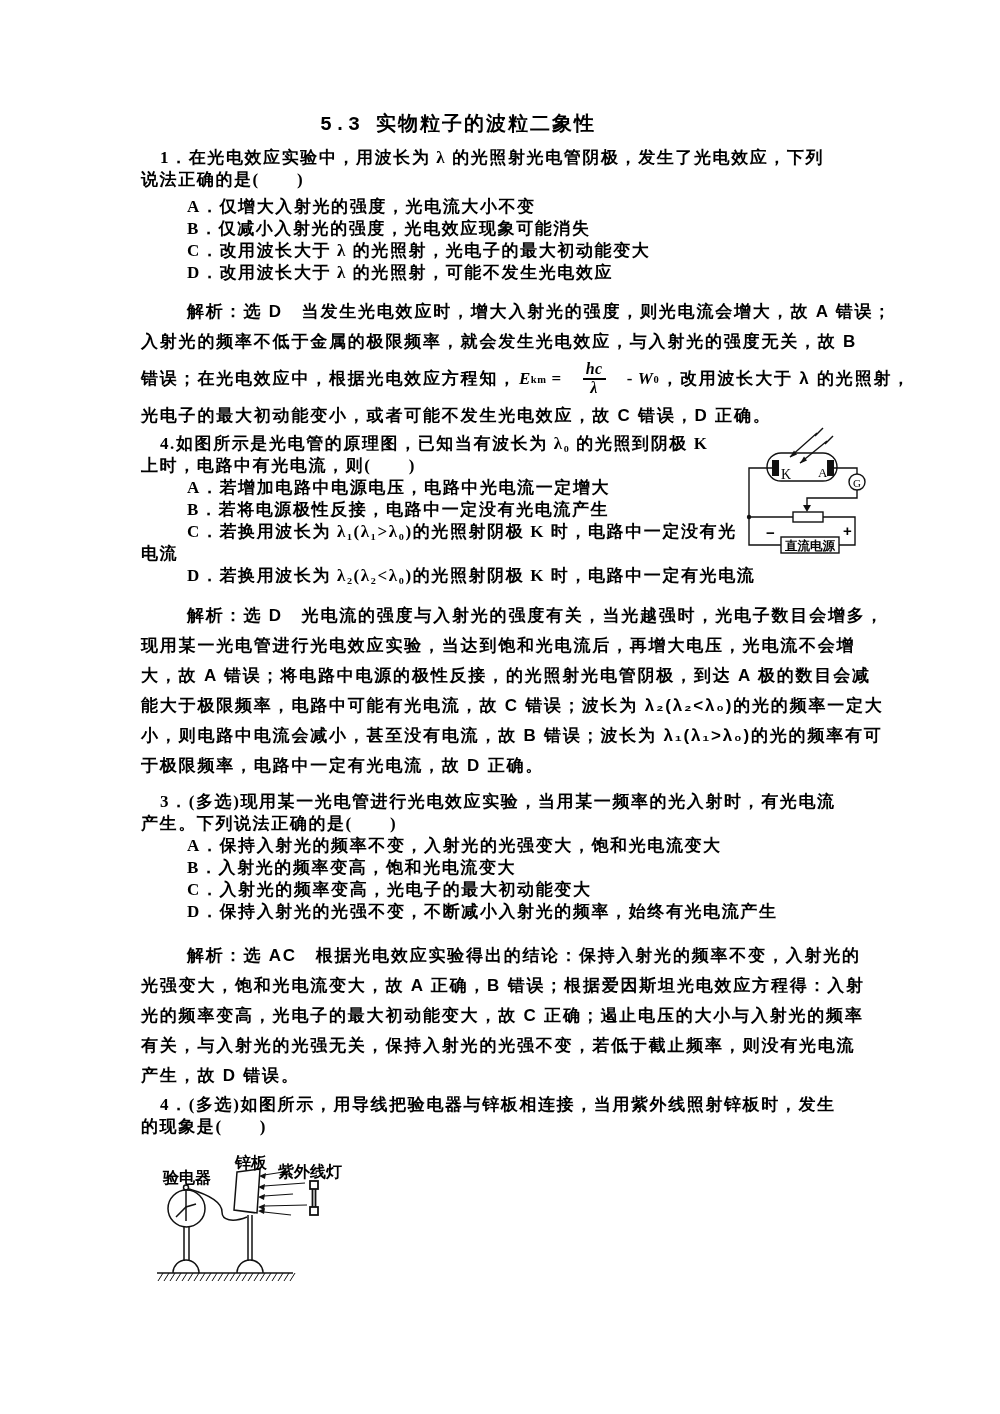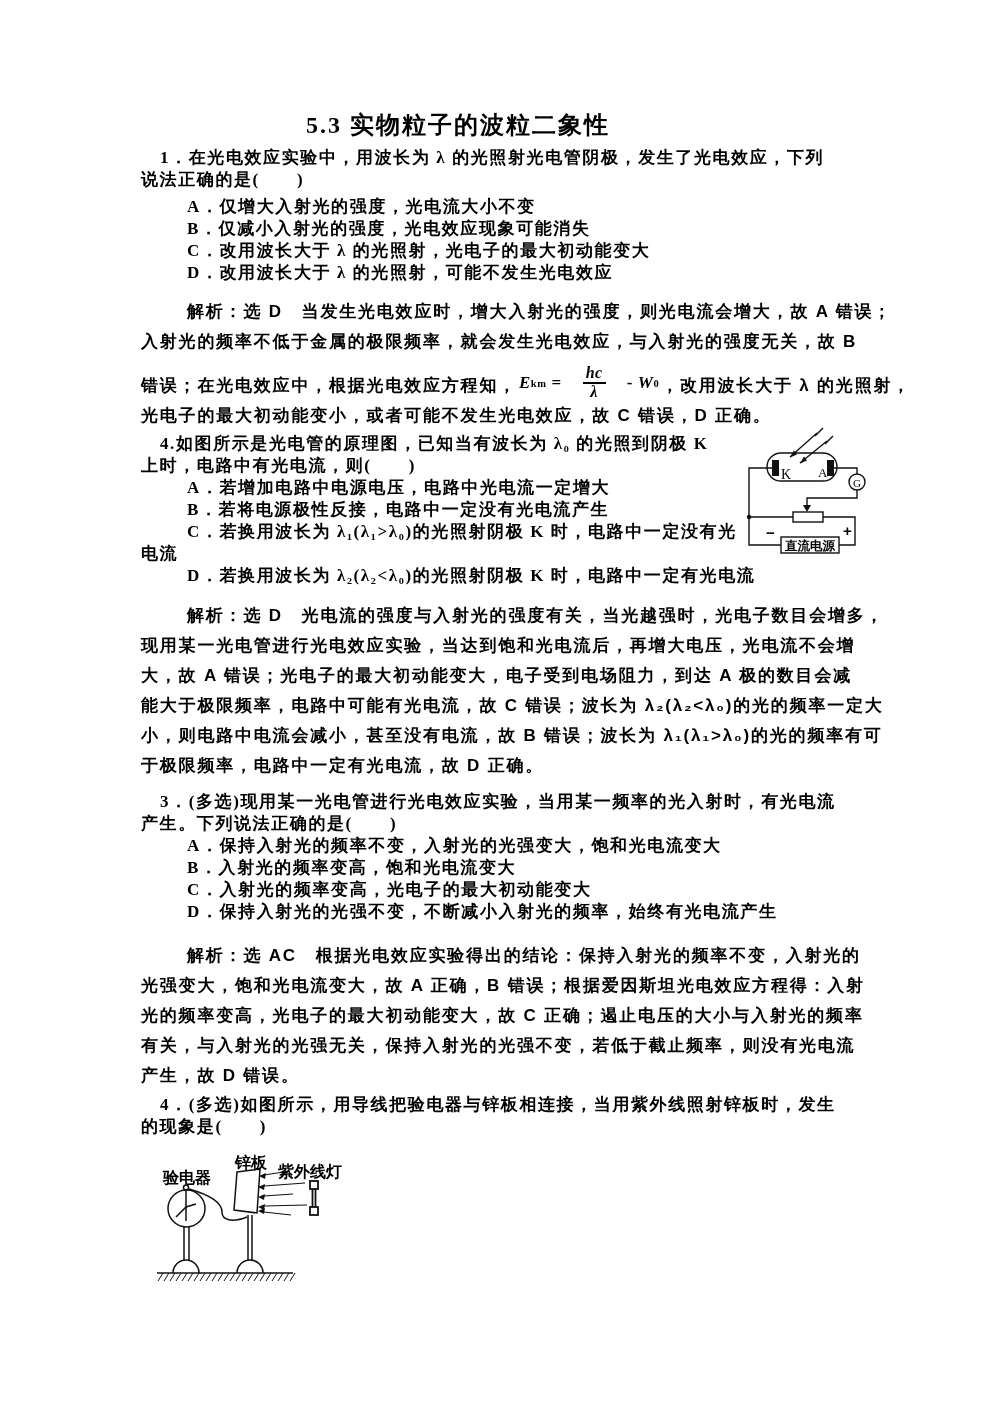--- a/index.html
+++ b/index.html
@@ -11,25 +11,25 @@
 
   
   .a{font-family:"Liberation Sans","DejaVu Sans",sans-serif;font-weight:bold;font-size:17px;letter-spacing:1.8px;}
   .a .line{height:30px;line-height:30px;white-space:nowrap;}
 
   .blk{position:absolute;left:141px;width:740px;}
   .ind-num{padding-left:19px;}
   .ind-opt{padding-left:46px;}
 
   .title{position:absolute;top:112px;left:141px;width:734px;box-sizing:border-box;padding-right:100px;
-         text-align:center;font-family:Liberation Serif, serif;font-weight:bold;
-         font-size:24px;line-height:26px;letter-spacing:2px;}
+         text-align:center;font-family:Liberation Mono, monospace;font-weight:bold;
+         font-size:20px;line-height:26px;letter-spacing:2px;}
 
   
-  .f-line{height:44px !important;display:flex;align-items:flex-end;white-space:nowrap;}
+  .f-line{height:44px !important;display:flex;align-items:center;white-space:nowrap;}
   .math{display:inline-flex;align-items:center;letter-spacing:0.5px;margin:0 2px;
         font-family:"Liberation Serif","DejaVu Sans",serif;}
   .mi{font-style:italic;font-weight:bold;font-size:17px;}
   .msub{font-size:10.5px;font-style:normal;align-self:flex-end;padding-bottom:2px;}
   .meq{margin:0 5px;font-weight:bold;}
   .frac{display:inline-flex;flex-direction:column;align-items:center;line-height:1.05;margin:0 16px;}
   .frac .fnum{border-bottom:2px solid #000;padding:0 3px;font-size:16px;}
   .frac .fden{font-size:16px;padding:0 3px;}
 
   svg{position:absolute;overflow:visible;}
@@ -117,21 +117,21 @@
     <text class="latin" x="83" y="57" font-size="13">A</text>
     <text class="latin" x="118" y="67" font-size="11">G</text>
     <text x="31" y="118" font-size="15">−</text>
     <text x="108" y="116" font-size="15">+</text>
     <text x="50" y="130" font-size="12.5">直流电源</text>
   </svg>
 
   <div class="blk a" style="top:601px;">
     <div class="line ind-opt">解析：选 D　光电流的强度与入射光的强度有关，当光越强时，光电子数目会增多，</div>
     <div class="line">现用某一光电管进行光电效应实验，当达到饱和光电流后，再增大电压，光电流不会增</div>
-    <div class="line">大，故 A 错误；光电子的最大初动能变大，电子受到电场阻力，到达 A 极的数目会减</div>
+    <div class="line">大，故 A 错误；将电路中电源的极性反接，的光照射光电管阴极，到达 A 极的数目会减</div>
     <div class="line">能大于极限频率，电路中可能有光电流，故 C 错误；波长为 λ₂(λ₂&lt;λ₀)的光的频率一定大</div>
     <div class="line">小，则电路中电流会减小，甚至没有电流，故 B 错误；波长为 λ₁(λ₁&gt;λ₀)的光的频率有可</div>
     <div class="line">于极限频率，电路中一定有光电流，故 D 正确。</div>
   </div>
 
   <div class="blk q" style="top:791px;">
     <div class="line ind-num">3．(多选)现用某一光电管进行光电效应实验，当用某一频率的光入射时，有光电流</div>
     <div class="line">产生。下列说法正确的是(　　)</div>
     <div class="line ind-opt">A．保持入射光的频率不变，入射光的光强变大，饱和光电流变大</div>
     <div class="line ind-opt">B．入射光的频率变高，饱和光电流变大</div>

